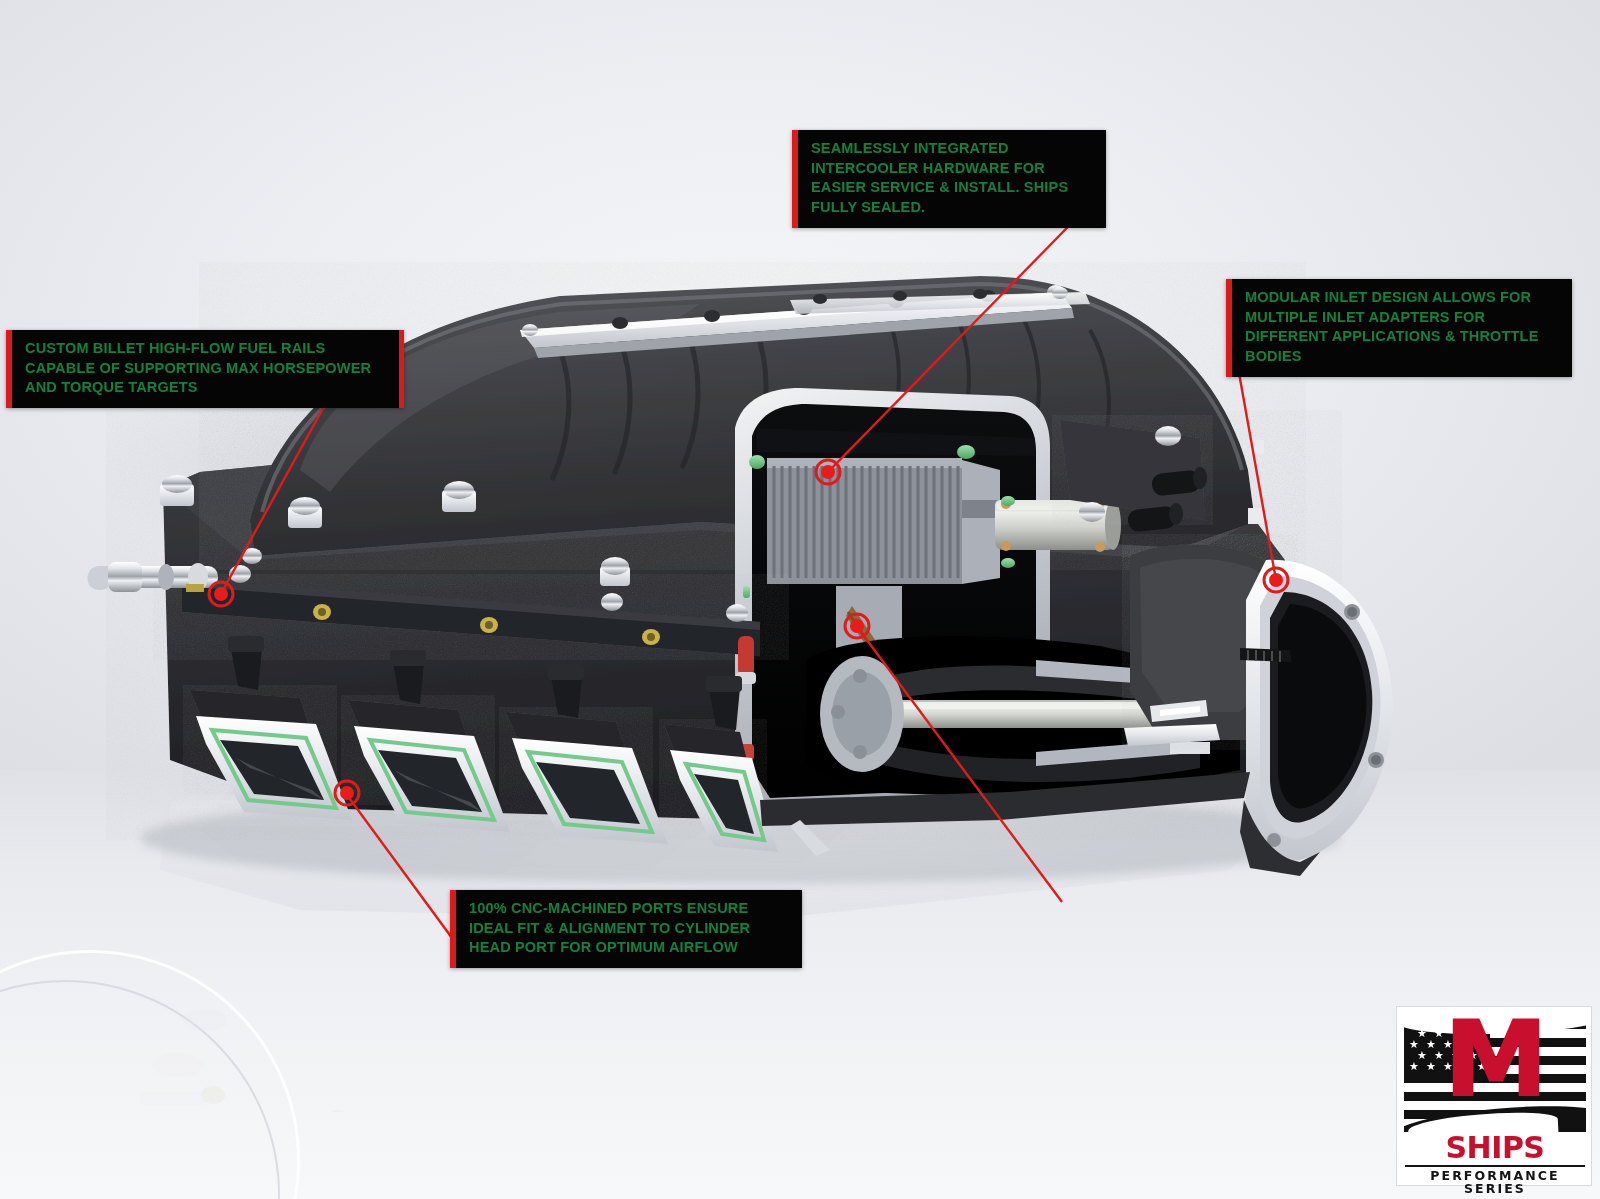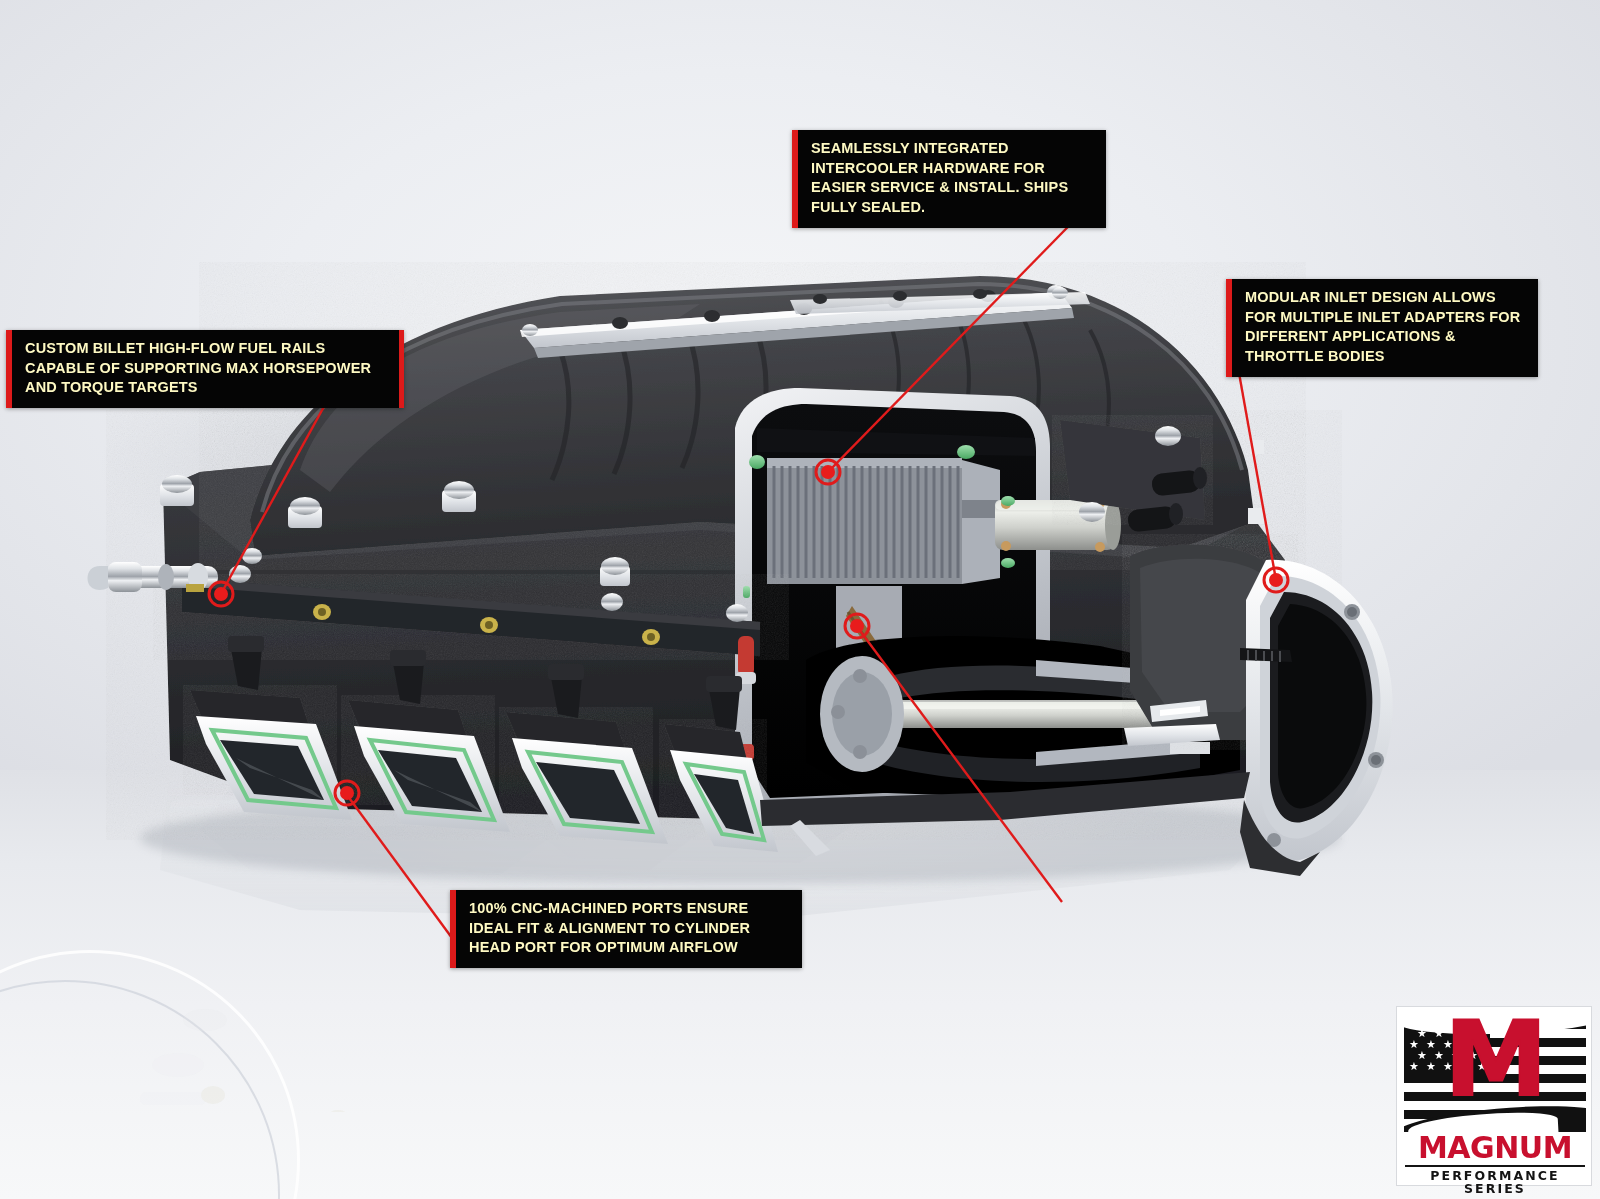--- a/index.html
+++ b/index.html
@@ -44,34 +44,34 @@
     pointer-events:none;
   }
 
   
   #product { position:absolute; left:0; top:0; width:1600px; height:1199px; }
 
   
   .callout {
     position:absolute;
     background:#050505;
-    color:#fef9c3;
+    color:#15803d;
     padding:9px 13px 10px 13px;
     font-size:14.5px;
     font-weight:bold;
     line-height:1.36;
     letter-spacing:.18px;
     white-space:pre-line;
     box-shadow:0 1px 4px rgba(0,0,0,.35);
   }
   .callout.left-accent  { border-left:6px solid #dd1a1a; }
   .callout.both-accent  { border-left:6px solid #dd1a1a; border-right:5px solid #dd1a1a; }
 
   #c-intercooler { left:792px;  top:130px; width:314px; }
-  #c-inlet       { left:1226px; top:279px; width:312px; }
+  #c-inlet       { left:1226px; top:279px; width:346px; }
   #c-fuelrail    { left:6px;    top:330px; width:398px; }
   #c-ports       { left:450px;  top:890px; width:352px; }
   #c-bypass      { left:1060px; top:900px; width:318px; }
 
   
   #logo {
     position:absolute; left:1396px; top:1006px; width:196px; height:180px;
     background:#ffffff;
     border:1px solid #d8dade;
   }
@@ -617,16 +617,16 @@
           <b style="left:22px;top:47px">★</b>
           <b style="left:39px;top:47px">★</b>
           <b style="left:56px;top:47px">★</b>
           <b style="left:73px;top:47px">★</b>
       </div>
       <div class="flag-swoosh-top"></div>
       <div class="flag-swoosh-bot"></div>
       <div class="flag-swoosh-bot2"></div>
     </div>
     <div class="logo-M">M</div>
-    <div class="logo-word">MAGNUM</div>
+    <div class="logo-word">SHIPS</div>
     <div class="logo-sub">PERFORMANCE SERIES</div>
   </div>
 </div>
 
 </body></html>

